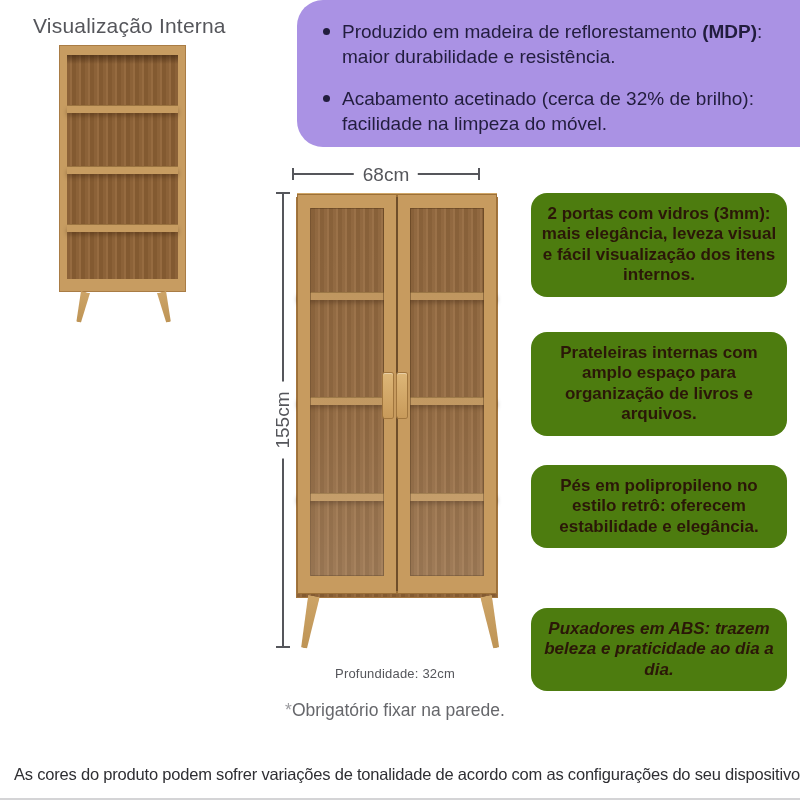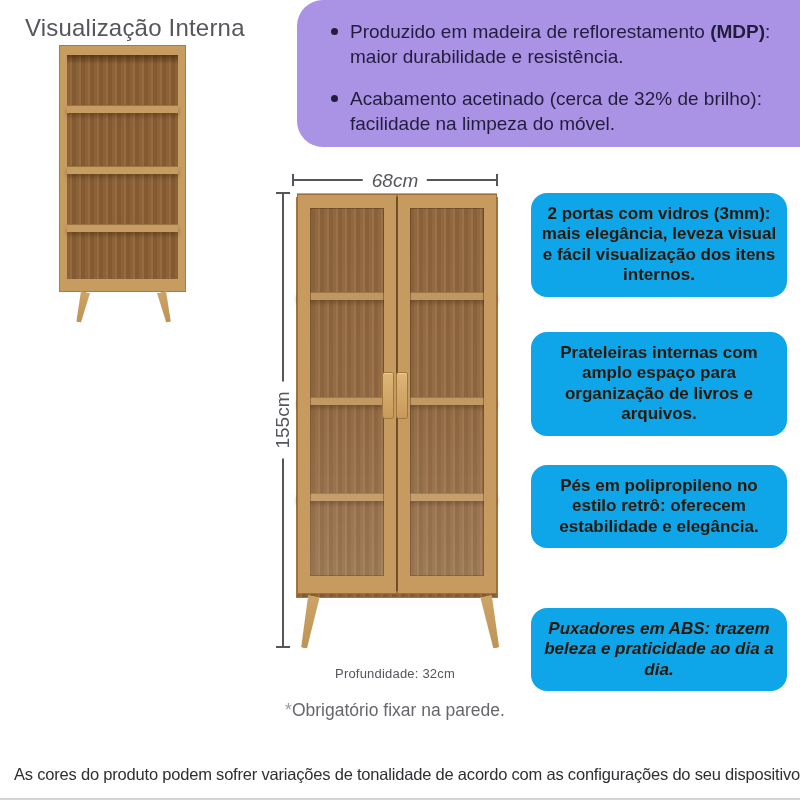--- a/index.html
+++ b/index.html
@@ -2,27 +2,27 @@
 <html><head>
 <meta charset="utf-8">
 <style>
   html,body{margin:0;padding:0;background:#ffffff;}
   .stage{
     position:relative;width:800px;height:800px;background:#ffffff;overflow:hidden;
     font-family:"Liberation Sans", sans-serif;
   }
   
   .title{
-    position:absolute;left:25px;top:14px;font-size:24px;color:#55565B;letter-spacing:.2px;
+    position:absolute;left:33px;top:14px;font-size:21px;color:#55565B;letter-spacing:.2px;
   }
   
   .materials{
     position:absolute;left:297px;top:0;width:503px;height:147px;
     background:#AA92E4;border-radius:26px 0 0 26px;
-    box-sizing:border-box;padding:19px 12px 0 34px;
+    box-sizing:border-box;padding:19px 12px 0 26px;
   }
   .bullet{display:flex;margin-bottom:17px;}
   .bullet-dot{
     flex:0 0 auto;width:7px;height:7px;border-radius:50%;background:#221D3E;
     margin:9px 12px 0 0;
   }
   .bullet-text{
     font-size:19px;line-height:1.32;color:#221D3E;max-width:445px;font-weight:500;
   }
   .bullet-text b{font-weight:700;}
@@ -68,21 +68,21 @@
   .handle{
     position:absolute;top:180px;width:10px;height:45px;z-index:4;border-radius:2px;
     background:linear-gradient(180deg,#DDB677,#C89A5A);
     box-shadow:0 0 0 1px #a1763e, inset 0 1px 0 rgba(255,255,255,.35);
   }
   .handle-l{left:86px;}
   .handle-r{left:100px;}
   .cab-leg-l{left:307px;top:596px;width:14px;height:53px;transform:rotate(11deg);transform-origin:top center;}
   .cab-leg-r{left:479px;top:596px;width:14px;height:53px;transform:rotate(-11deg);transform-origin:top center;}
   
-  .dim-w{position:absolute;left:292px;top:170px;width:206px;height:20px;font-style:italic;}
+  .dim-w{position:absolute;left:292px;top:164px;width:188px;height:20px;}
   .dim-w .line{position:absolute;left:0;right:0;top:9px;height:2px;background:#55565B;}
   .dim-w .tick{position:absolute;top:4px;width:2px;height:12px;background:#55565B;}
   .dim-w .tick.r{right:0;}
   .dim-w .lbl{
     position:absolute;left:50%;top:0;transform:translateX(-50%);
     background:#ffffff;padding:0 9px;font-size:19px;color:#55565B;white-space:nowrap;
   }
   .dim-h{position:absolute;left:272px;top:192px;width:22px;height:456px;}
   .dim-h .line{position:absolute;left:10px;top:1px;bottom:1px;width:2px;background:#55565B;}
   .dim-h .tick{position:absolute;left:4px;width:14px;height:2px;background:#55565B;}
@@ -92,21 +92,21 @@
     position:absolute;left:11px;top:228px;transform:translate(-50%,-50%) rotate(-90deg);
     background:#ffffff;padding:3px 10px;font-size:19px;color:#55565B;white-space:nowrap;
   }
   .depth{
     position:absolute;left:250px;top:666px;width:290px;text-align:center;
     font-size:13px;color:#55565B;letter-spacing:.2px;
   }
   
   .feature{
     position:absolute;left:531px;width:256px;box-sizing:border-box;
-    background:#0ea5e9;border-radius:16px;padding:11px 8px;
+    background:#4d7c0f;border-radius:16px;padding:11px 8px;
     text-align:center;font-size:17px;font-weight:700;line-height:1.2;color:#2B1708;
   }
   .f1{top:193px;}  .f2{top:332px;}  .f3{top:465px;}  .f4{top:608px;font-style:italic;}
   
   .wall-note{
     position:absolute;left:0;top:700px;width:790px;text-align:center;
     font-size:17.5px;color:#66676B;
   }
   .wall-note .ast{color:#9B9B9F;}
   .footer{

